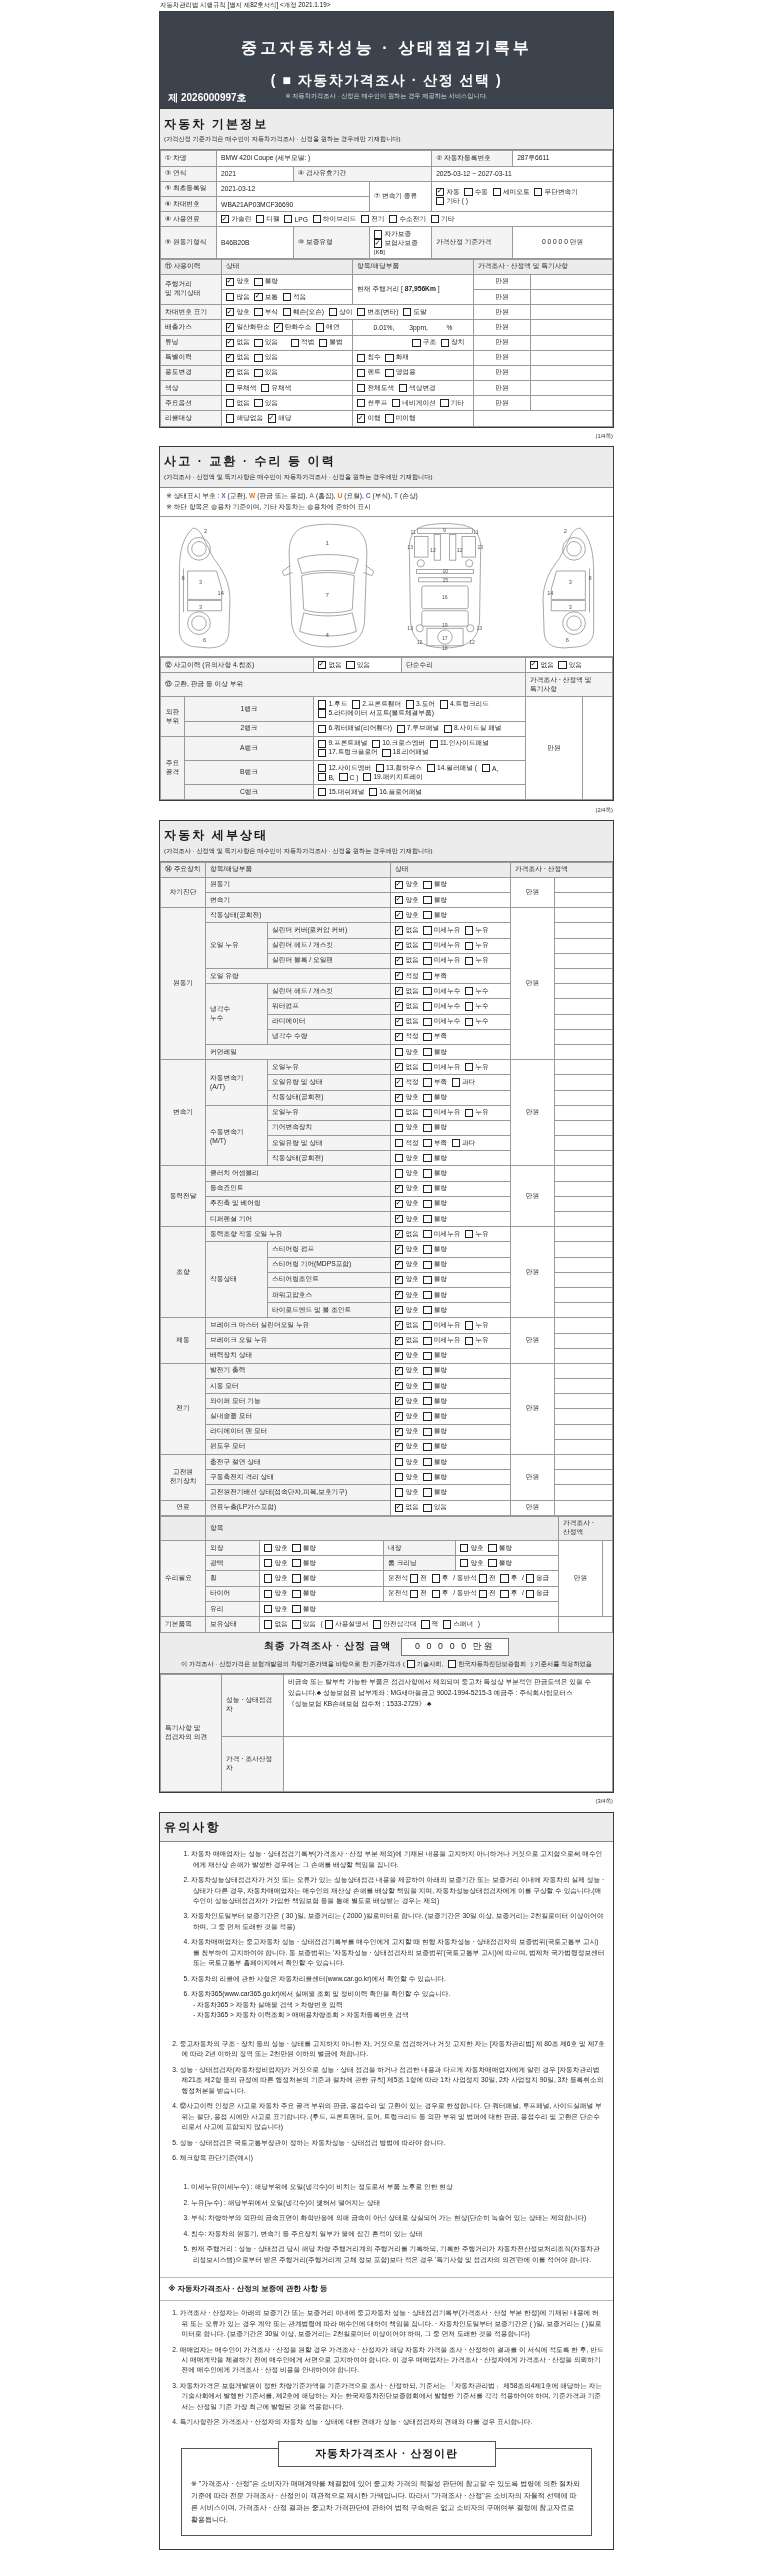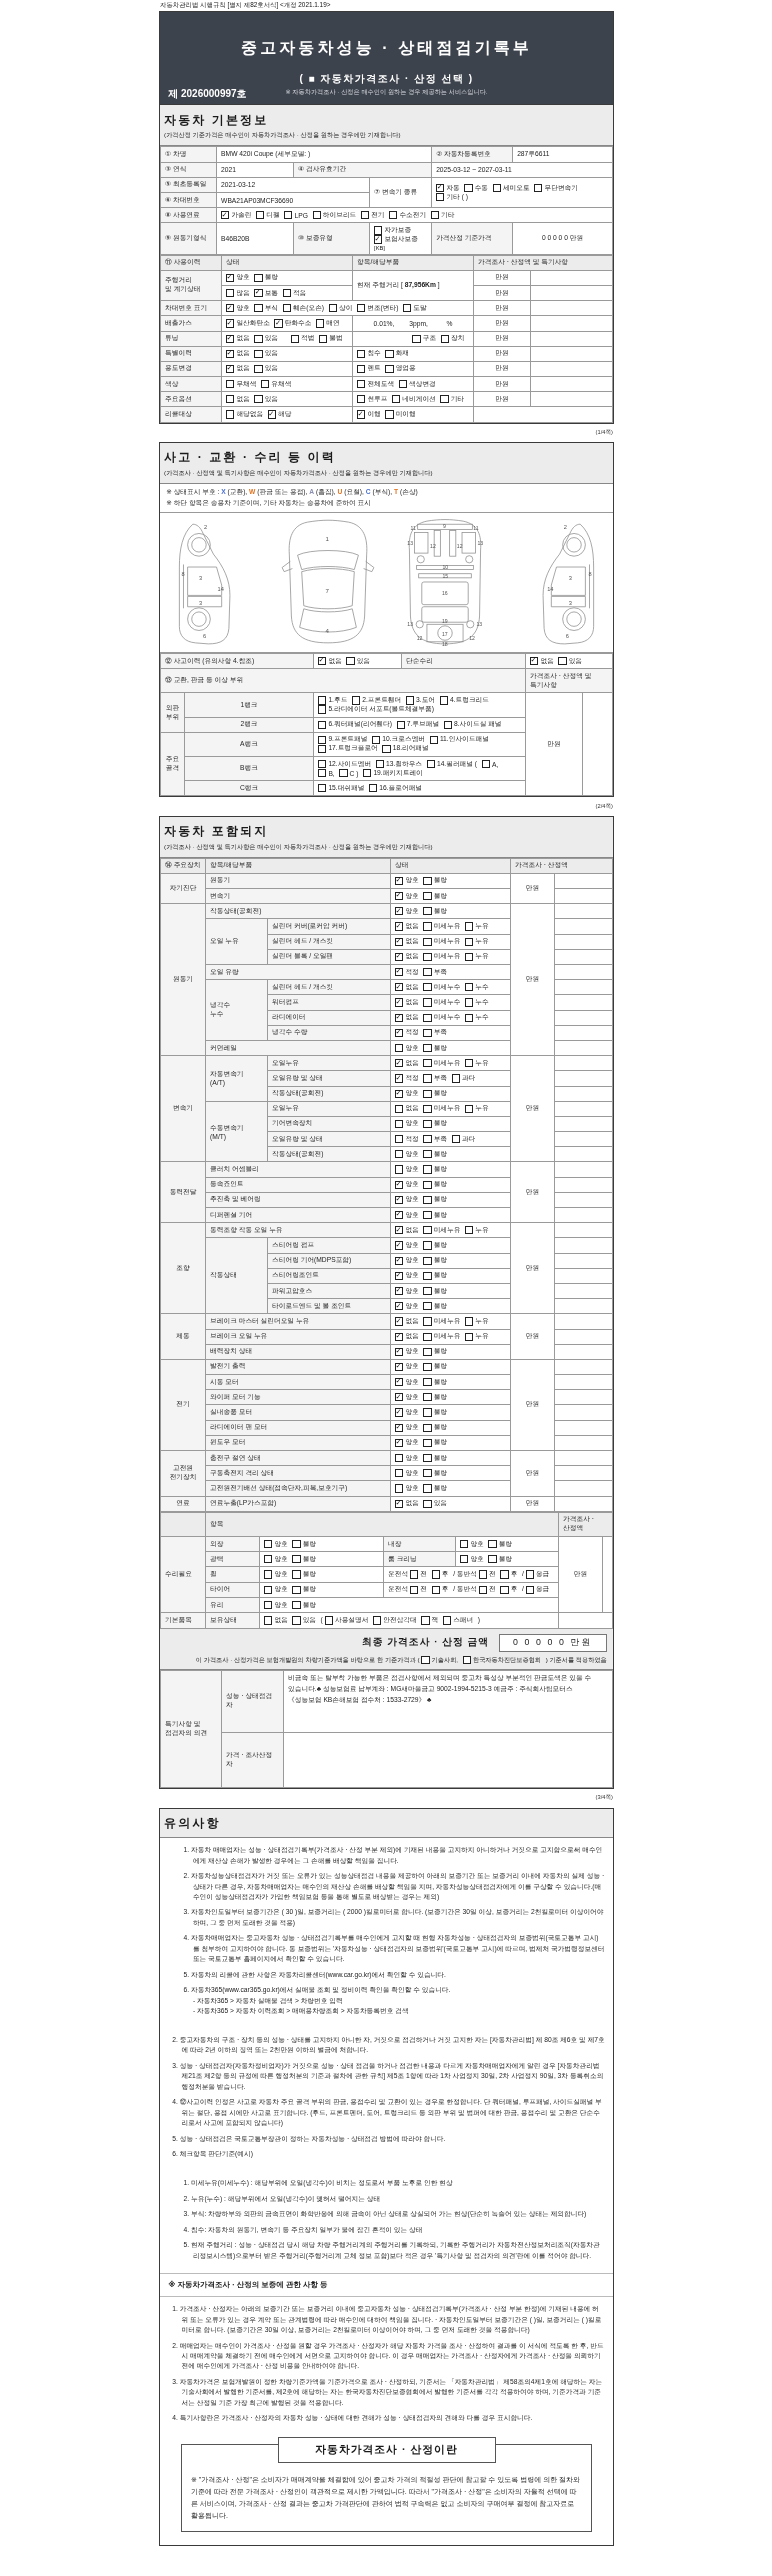--- a/index.html
+++ b/index.html
@@ -4,21 +4,21 @@
 <style>
   html,body{margin:0;padding:0;background:#fff;}
   body{width:773px;height:2576px;overflow:hidden;font-family:"Liberation Sans","DejaVu Sans",sans-serif;color:#1a1a1a;}
   .topnote{position:absolute;left:160px;top:1px;font-size:6.4px;color:#111;}
   .doc{position:absolute;left:159px;top:11.3px;width:455px;}
   .box{border:1.5px solid #3a3a3a;background:#fff;margin-bottom:2.1px;}
   .pmark{text-align:right;font-size:5.7px;color:#333;padding:3.1px 1px 5.2px;}
   
   .band{background:#3d434d;color:#fff;text-align:center;position:relative;padding:13.4px 5.2px 7.2px;border-bottom:1px solid #3a3a3a;}
   .band h1{margin:12px;font-size:16px;letter-spacing:3.1px;font-weight:bold;}
-  .band .bsub{font-size:10px;font-weight:bold;letter-spacing:1.5px;margin-top:13px;}
+  .band .bsub{font-size:14px;font-weight:bold;letter-spacing:1.5px;margin-top:13px;}
   .band .bnote{font-size:6.2px;color:#d8dbe0;margin-top:2.6px;}
   .band .docno{position:absolute;left:8.2px;bottom:3.1px;font-size:10px;font-weight:bold;color:#fff;}
   
   .secHead{background:#ececec;text-align:left;padding:6.2px 4.1px 5.2px;border-bottom:0.5px solid #888;}
   .secHead h2{margin:0;font-size:12px;letter-spacing:2.1px;font-weight:bold;}
   .secHead .sub{font-size:6.2px;color:#222;margin-top:2.6px;}
   
   table.t{border-collapse:collapse;width:100%;table-layout:fixed;}
   table.t td,table.t th{border:0.5px solid #9a9a9a;font-size:6.7px;padding:2.6px 4.1px;vertical-align:middle;word-break:keep-all;}
   table.t th{background:#ececec;font-weight:normal;text-align:left;}
@@ -38,21 +38,21 @@
   .diagrams{display:flex;justify-content:space-around;align-items:center;padding:5.2px 3.1px;border-bottom:0.5px solid #9a9a9a;}
   
   .ntc{padding:2.1px 8.2px 6.2px;}
   .ntcHead{font-size:7.5px;font-weight:bold;padding:6.2px 8.2px;border-bottom:0.5px solid #bbb;}
   .note-item{font-size:6.7px;line-height:1.55;margin:5.2px 0;padding-left:13.4px;text-indent:-9.3px;white-space:pre-line;}
   .subList .note-item{margin-left:11.3px;}
   .valBox{border:1px solid #555;margin:9.3px 20.6px 12.4px;padding:7.2px 9.3px 9.3px;}
   .valTitle{border:0.5px solid #555;width:216px;margin:-15.5px auto 11px;background:#fff;text-align:center;font-size:10.8px;font-weight:bold;letter-spacing:1px;padding:5.2px 0;}
   .valBody{font-size:7px;line-height:1.7;font-weight:500;}
   
-  .finalRow{background:#ececec;border-bottom:0.5px solid #888;padding:5.2px 6.2px 4.1px;text-align:right;}
+  .finalRow{background:#ececec;border-bottom:0.5px solid #888;padding:5.2px 6.2px 4.1px;text-align:center;}
   .finalRow .fl{font-size:9.8px;font-weight:bold;letter-spacing:1px;margin-right:7.2px;}
   .finalRow .amt{display:inline-block;border:0.5px solid #777;background:#fff;font-size:8.8px;padding:2.1px 13.4px;letter-spacing:2.1px;}
   .finalNote{font-size:6.2px;margin-top:3.6px;}
   .opTxt{font-size:6.7px;line-height:1.6;}
 </style>
 </head>
 <body>
 
 <div class="topnote">자동차관리법 시행규칙 [별지 제82호서식] &lt;개정 2021.1.19&gt;</div>
 
@@ -604,21 +604,21 @@
                 <span>16.플로어패널</span>
               </span></td>
       </tr>
     </tbody>
       </table>
   </section>
   <div class="pmark">(2/4쪽)</div>
 
   <section class="box">
     <div class="secHead">
-      <h2>자동차 포함되지</h2>
+      <h2>자동차 세부상태</h2>
       <div class="sub">(가격조사 · 산정액 및 특기사항은 매수인이 자동차가격조사 · 산정을 원하는 경우에만 기재합니다)</div>
     </div>
     <table class="t">
       <colgroup>
           <col style="width:45px">
           <col style="width:62px">
           <col style="width:123px">
           <col style="width:120px">
           <col style="width:44px">
           <col>

